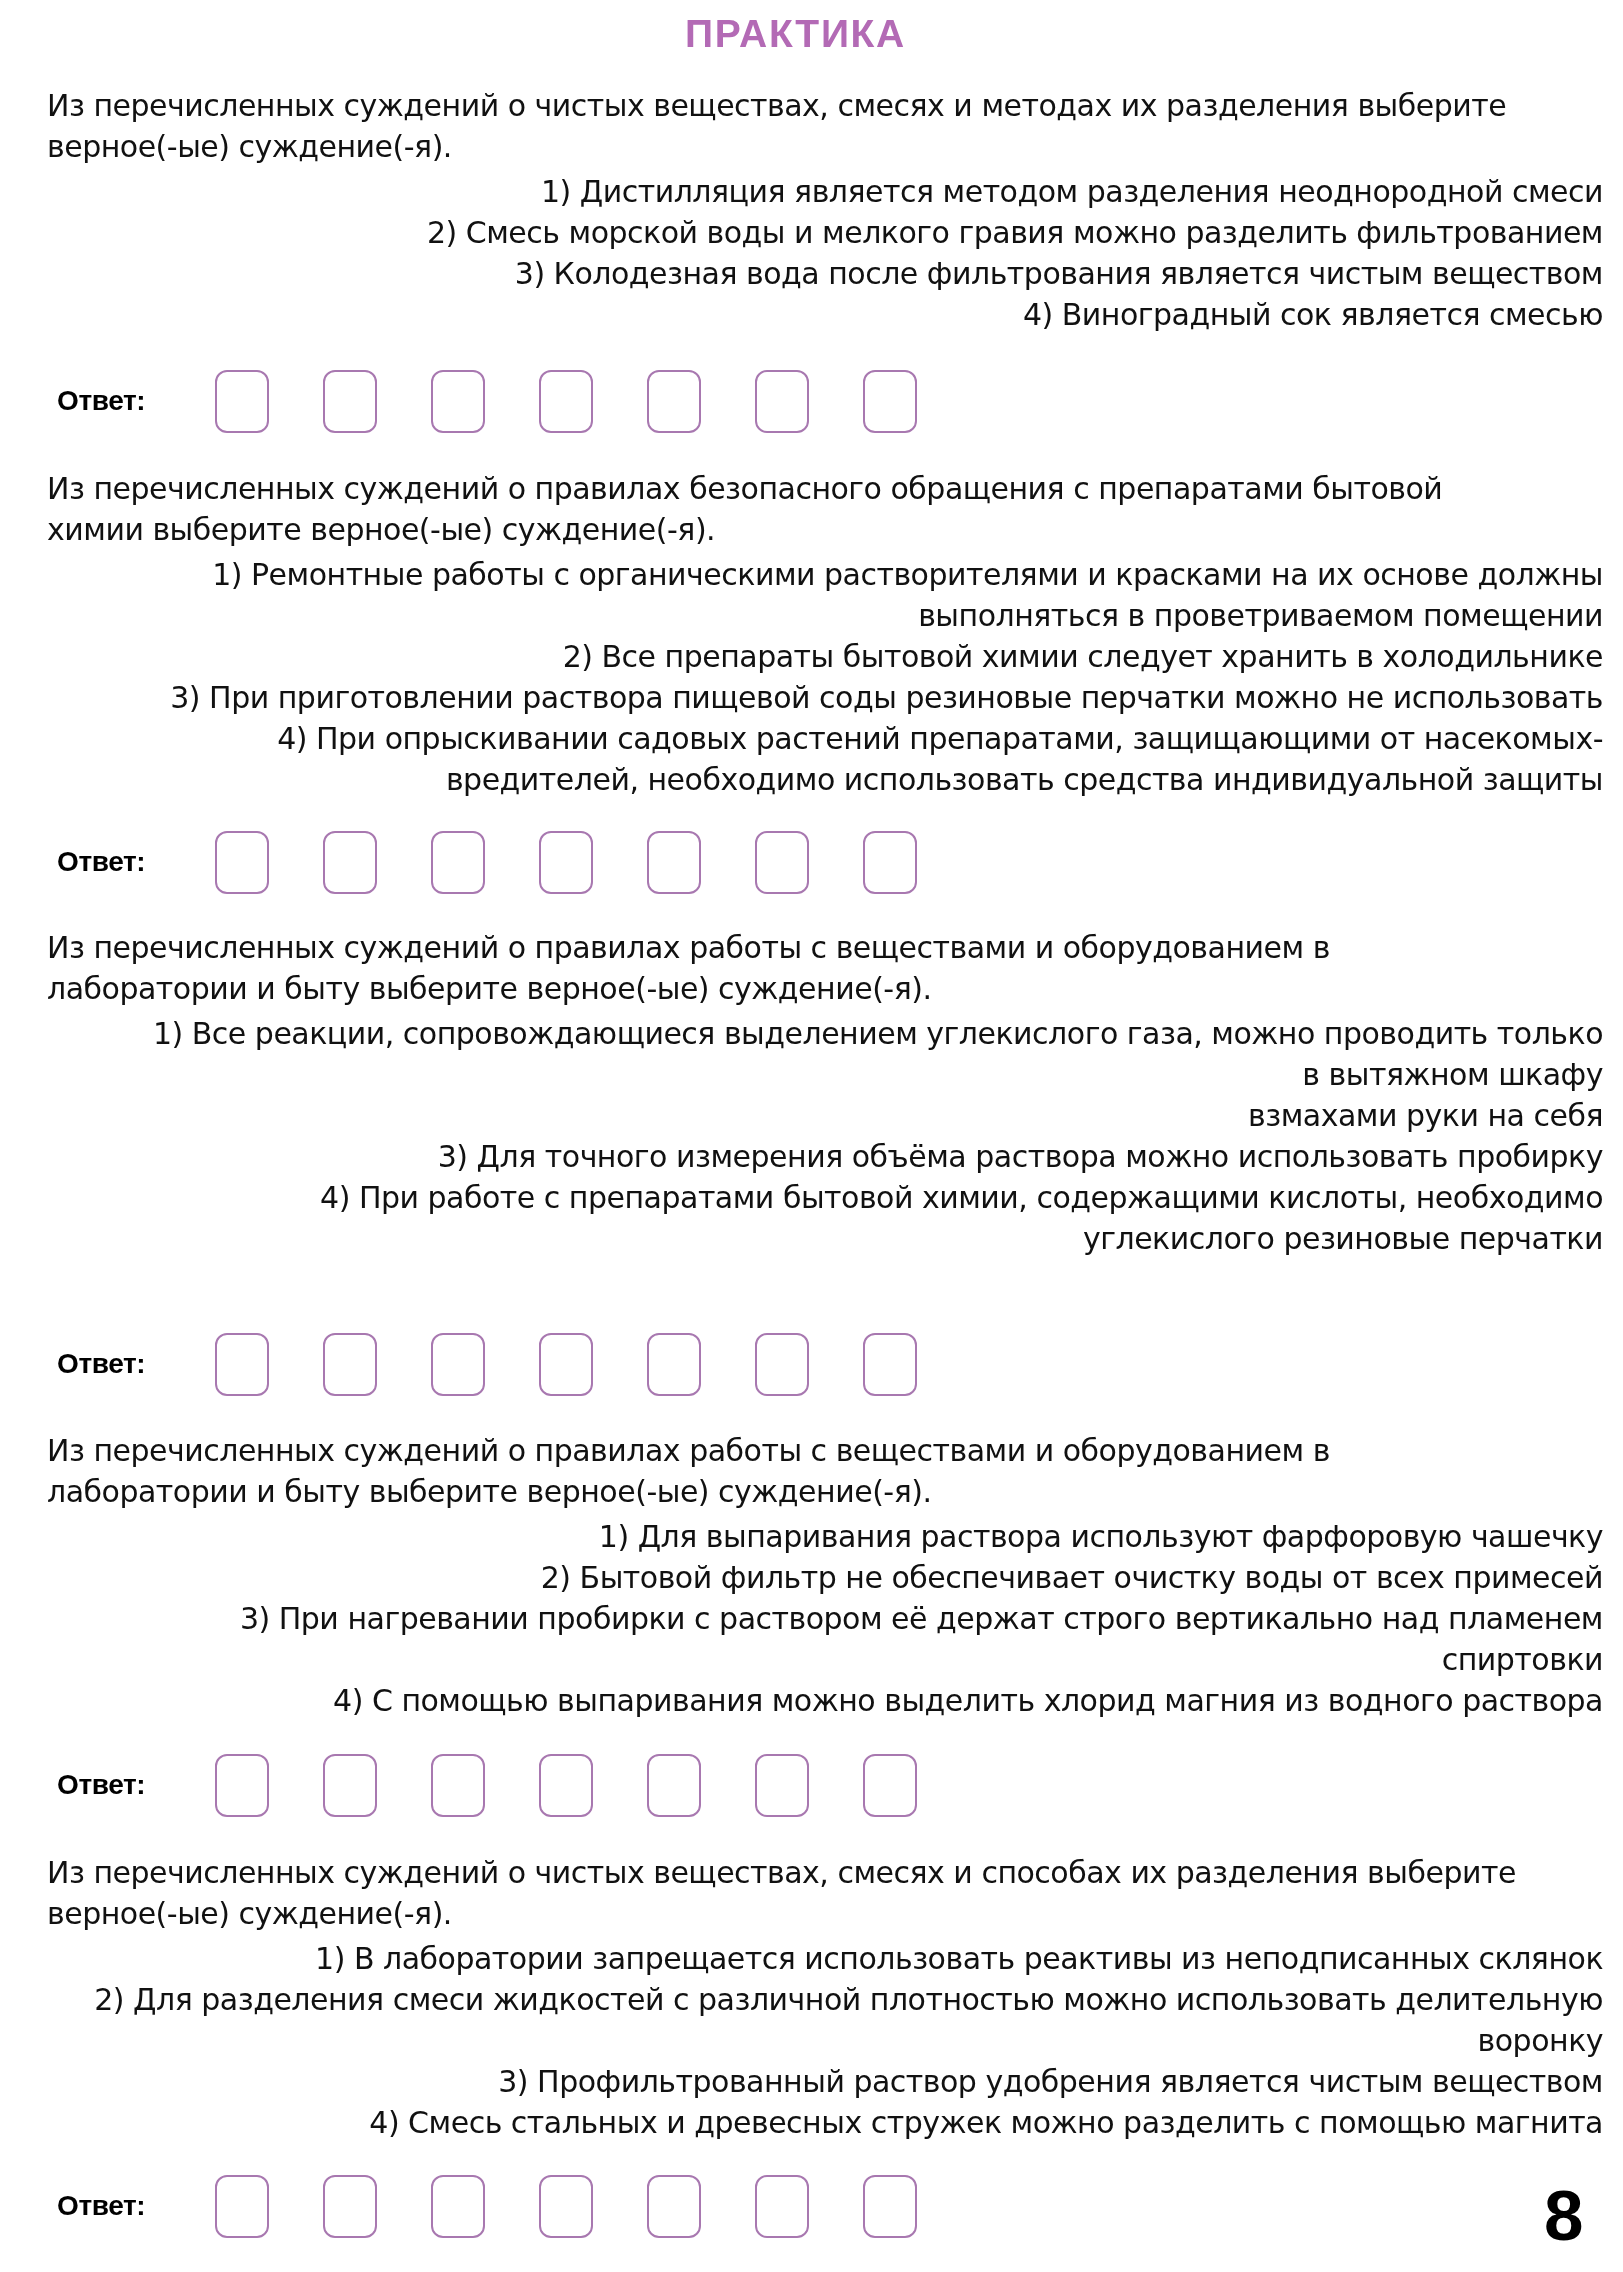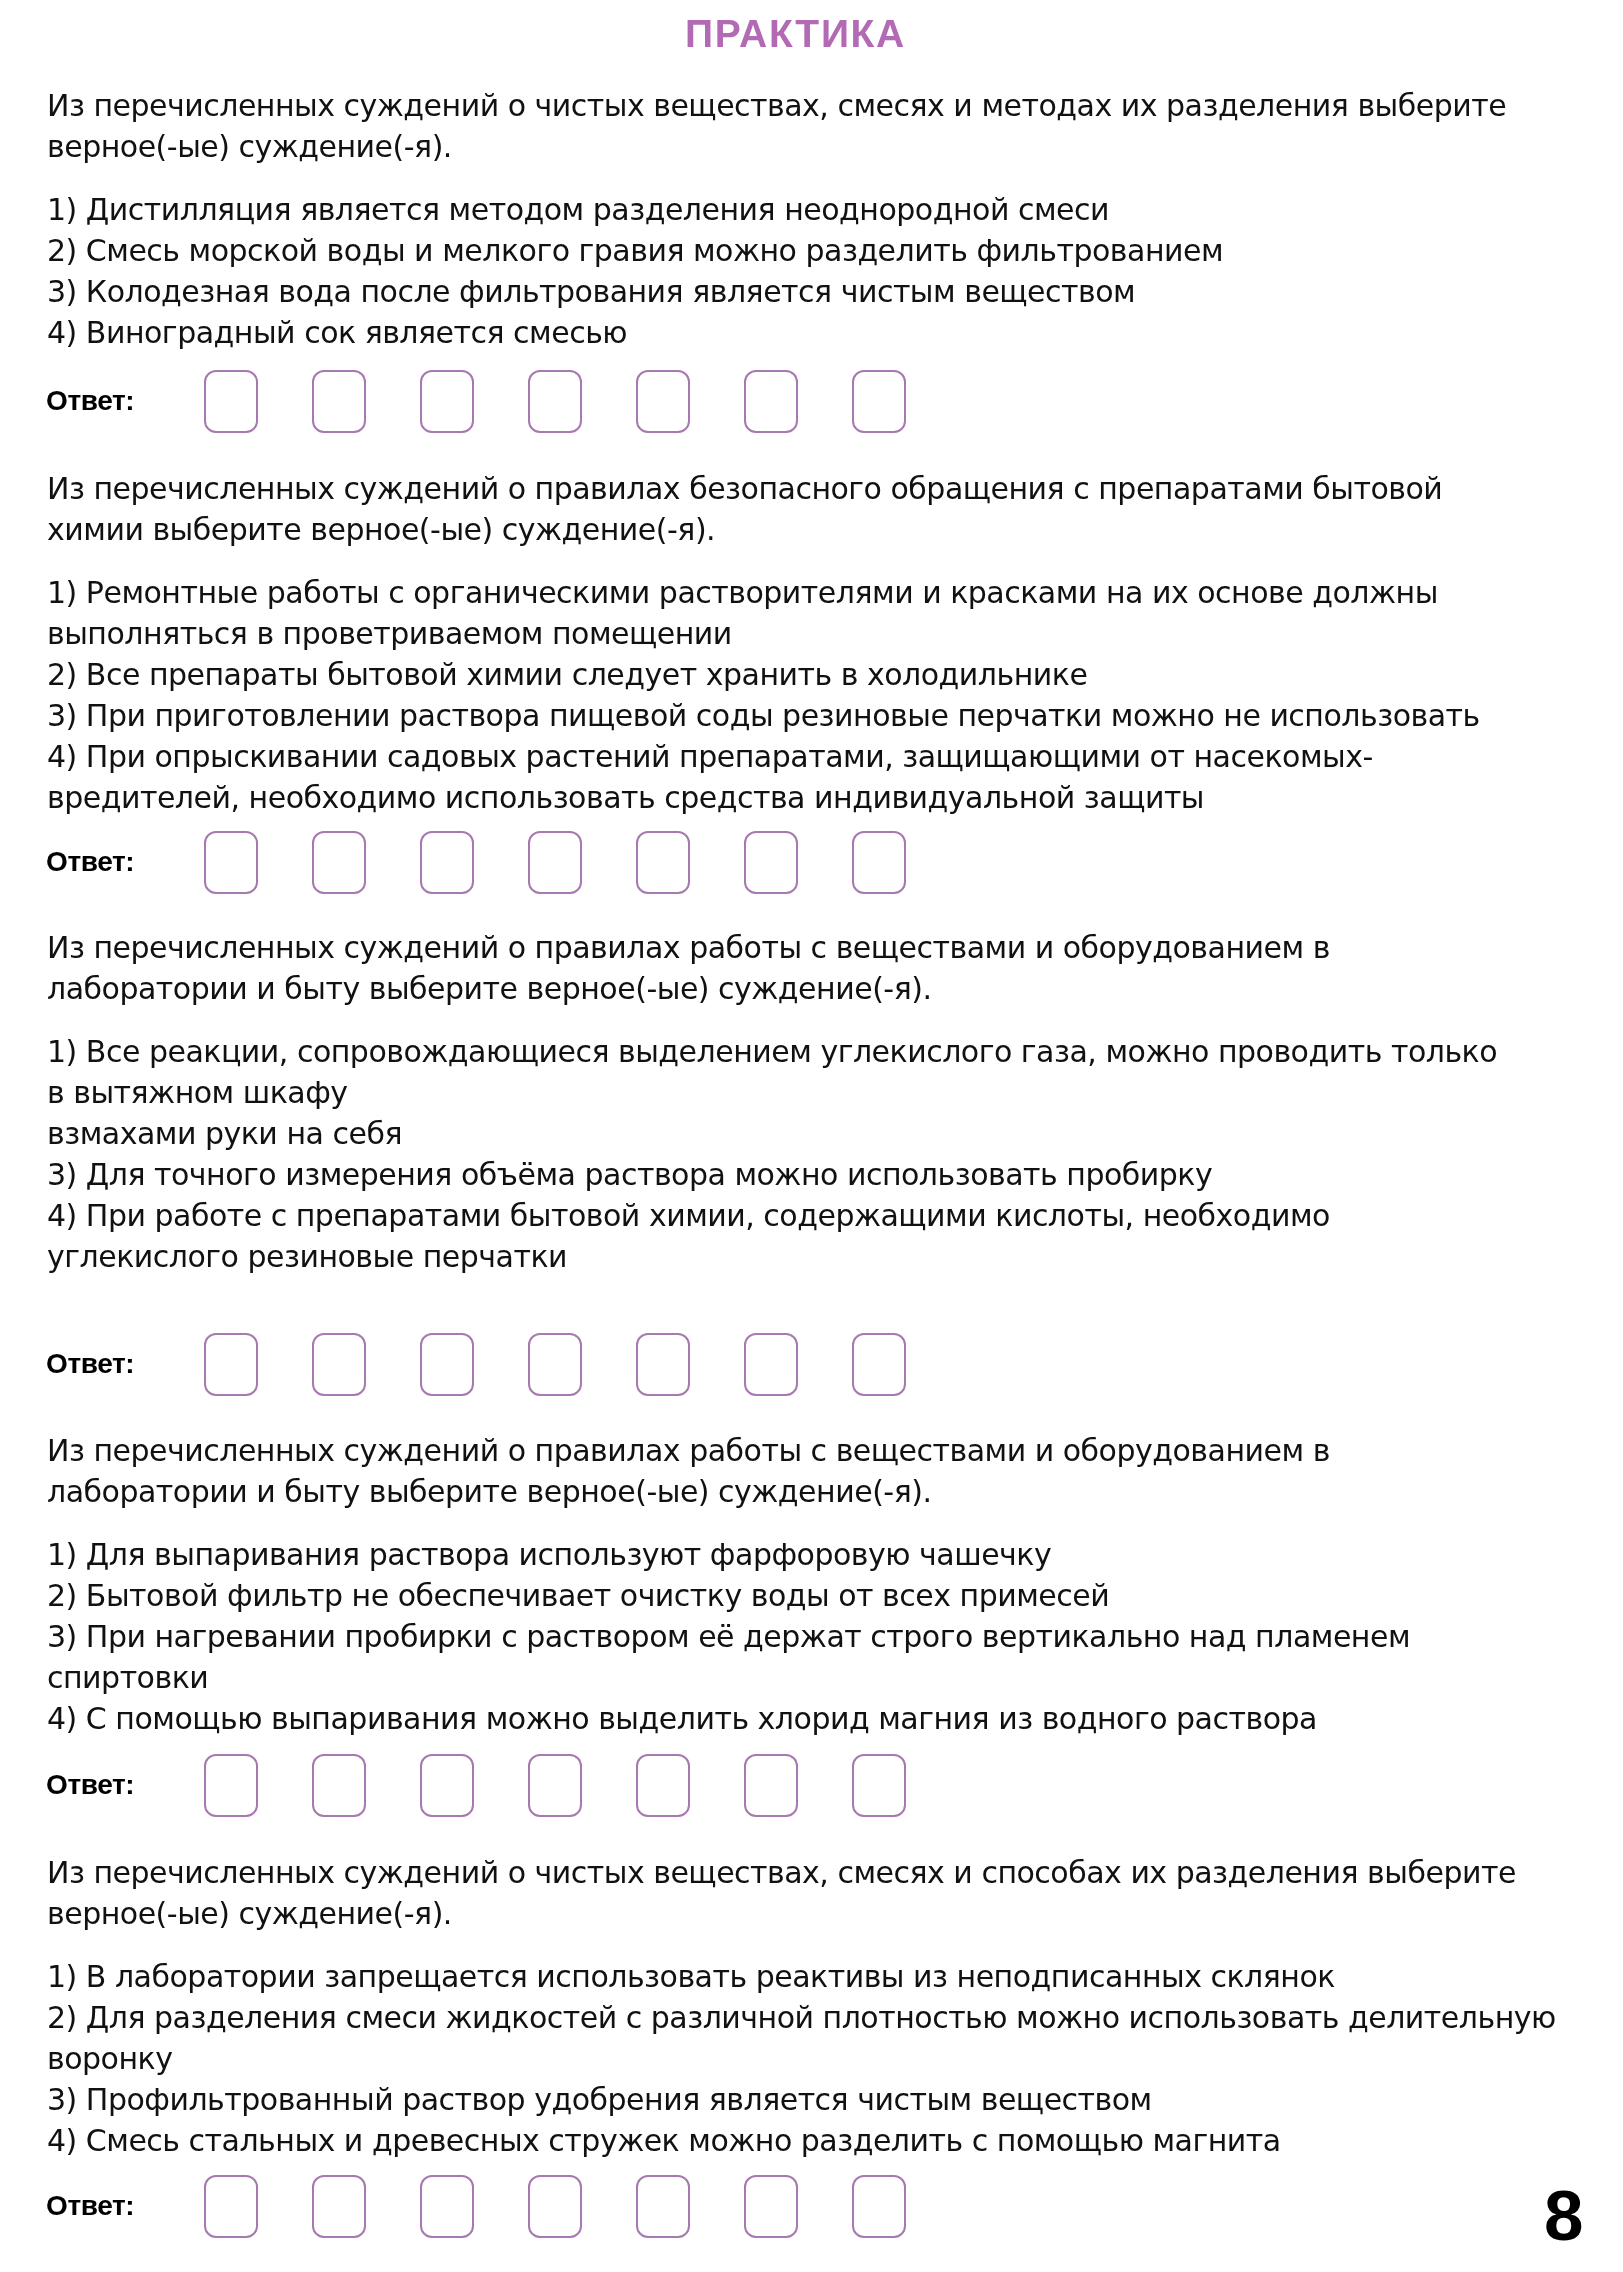--- a/index.html
+++ b/index.html
@@ -4,22 +4,22 @@
 <style>
   html, body { margin: 0; padding: 0; background: #ffffff; }
   body { width: 1623px; height: 2273px; position: relative; overflow: hidden;
          font-family: "DejaVu Sans", "Liberation Sans", sans-serif; color: #111111; }
   .title { position: absolute; top: 12px; left: 0; width: 1591px; text-align: center;
            font-family: "Liberation Sans", sans-serif; font-weight: 700; font-size: 39px;
            letter-spacing: 1.7px; color: #b36ab5; line-height: 44px; }
   .section { position: absolute; left: 47px; width: 1556px; }
   .line { display: block; white-space: nowrap; font-size: 30px; line-height: 41px;
           letter-spacing: -0.5px; }
-  .items { margin-top: 22px; }
-  .answer-row { position: absolute; left: 46px; height: 64px; display: flex; align-items: center; gap: 44px; }
+  .items { margin-top: 4px; text-align: right; }
+  .answer-row { position: absolute; left: 57px; height: 64px; display: flex; align-items: center; gap: 44px; }
   .answer-label { font-family: "Liberation Sans", sans-serif; font-weight: 700; font-size: 28px;
                   color: #000000; width: 114px; letter-spacing: -0.4px; }
   .box { width: 50px; height: 59px; border: 2.5px solid #a878b0; border-radius: 12px;
          margin-right: 10px; background: #ffffff; }
   .page-number { position: absolute; left: 1544px; top: 2178px; font-family: "Liberation Sans", sans-serif;
                  font-weight: 700; font-size: 71px; line-height: 76px; color: #000000; }
 </style>
 </head>
 <body>
 

